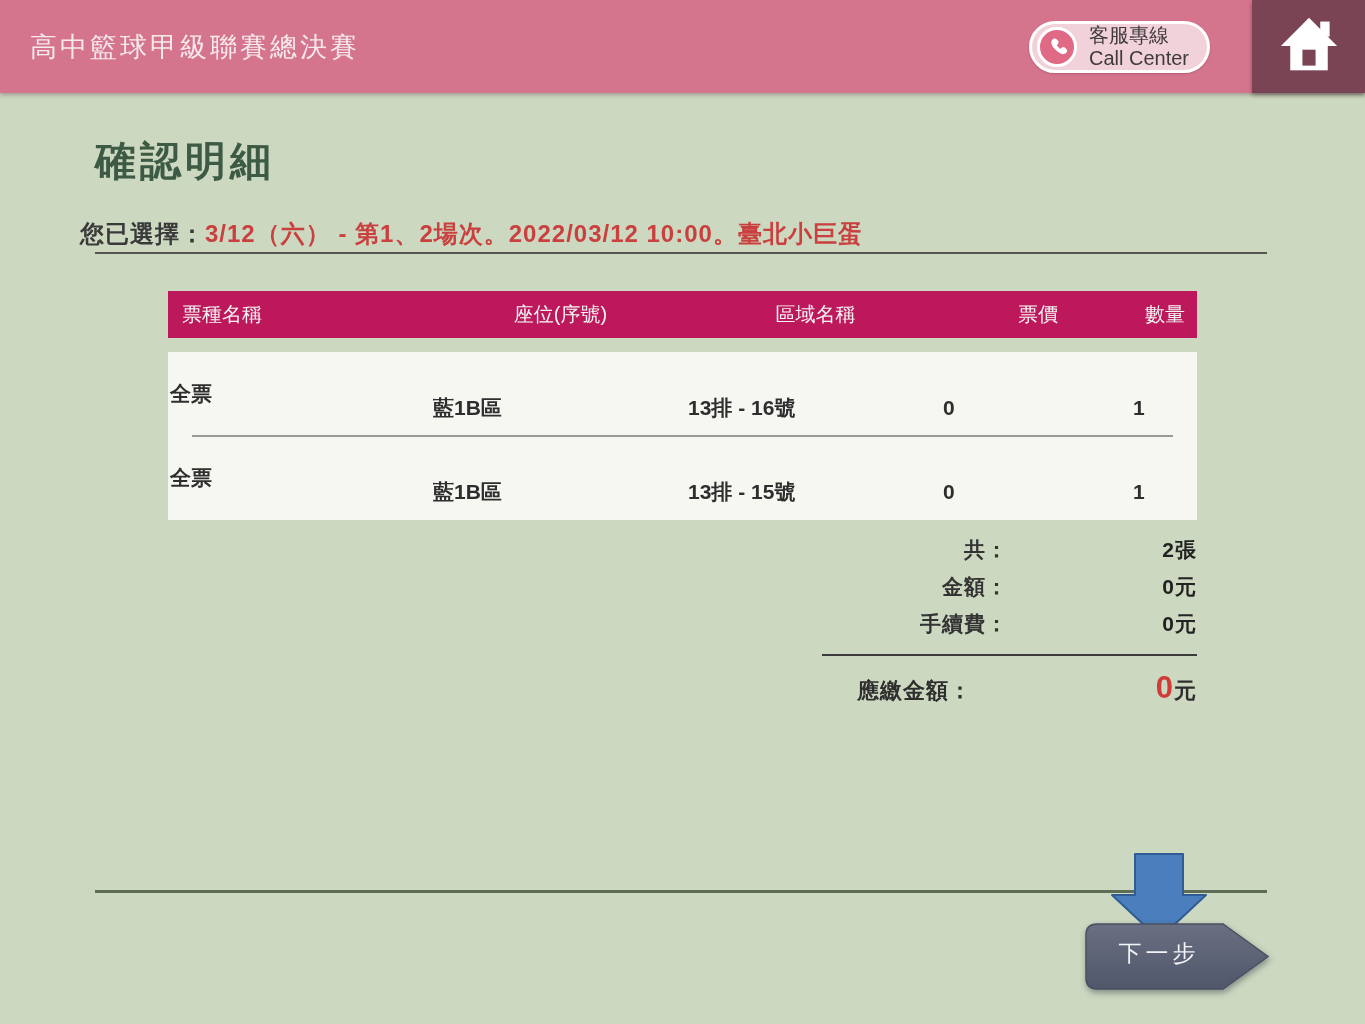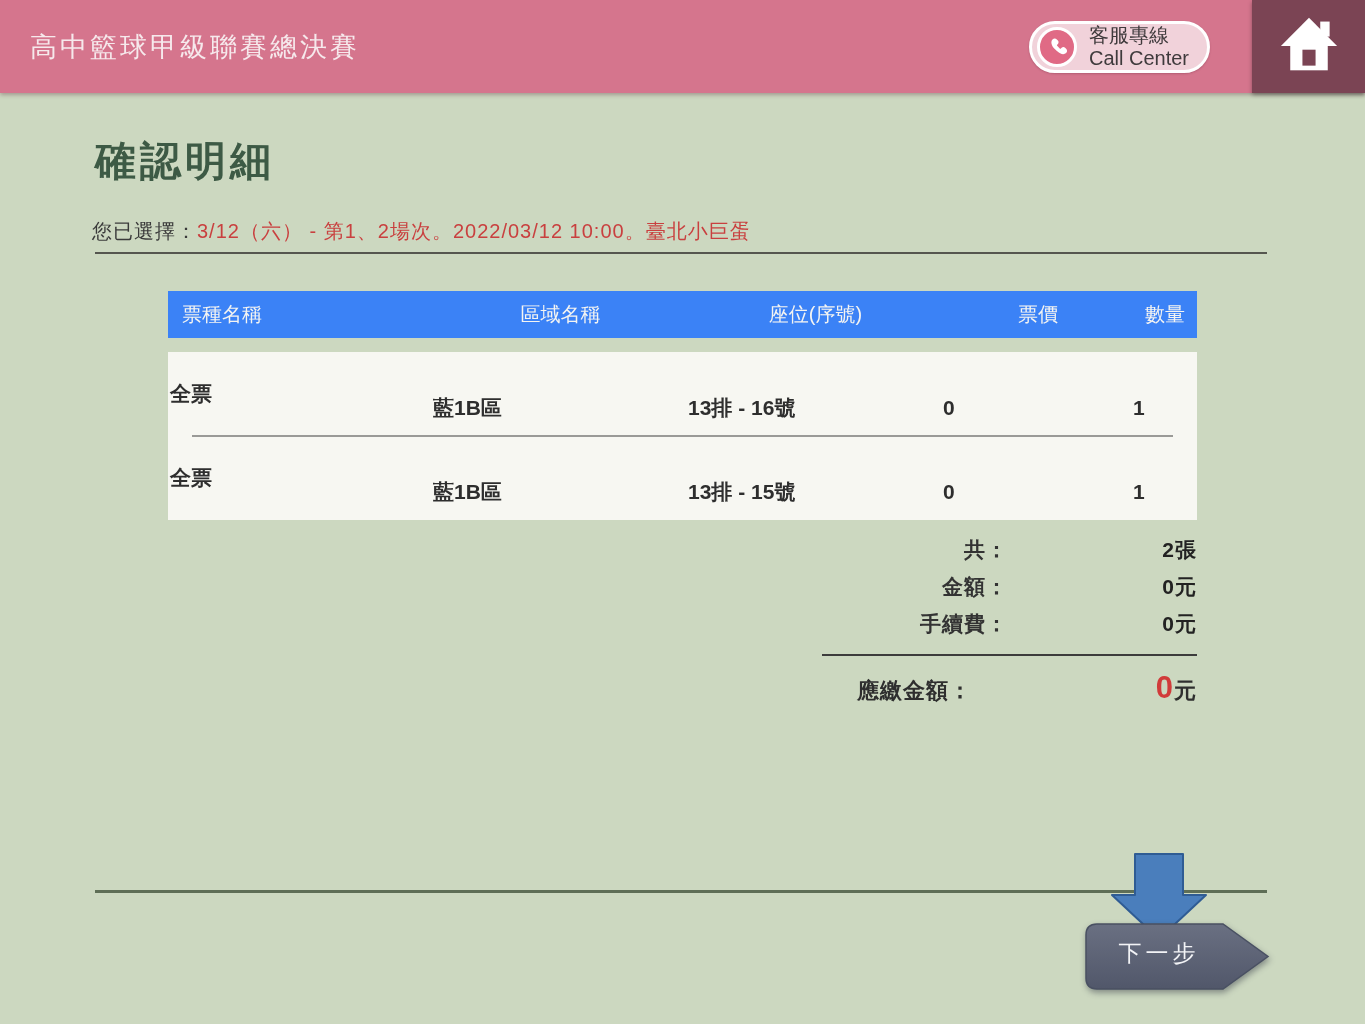--- a/index.html
+++ b/index.html
@@ -49,32 +49,32 @@
     position:absolute; left:0; top:0; width:288px; height:18px;
     border:3px solid #49661c; border-radius:10px; background:#8dc63f; overflow:hidden;
   }
   .progress-fill { height:100%; background:#8dc63f; border-radius:8px; }
   .progress-label {
     position:absolute; right:0; top:1px; font-size:16px; color:#3a3a3a; font-weight:500;
   }
 
   
   .selection {
-    position:absolute; left:92px; top:218px; font-size:20px; font-weight:normal;
+    position:absolute; left:80px; top:218px; font-size:24px; font-weight:bold;
     color:#3a3a3a; letter-spacing:1px;
   }
   .selection .red { color:#c9403f; }
   .rule-top {
     position:absolute; left:95px; top:252px; width:1172px; height:2px; background:#55564f;
   }
 
   
   .tbl-header {
     position:absolute; left:168px; top:291px; width:1029px; height:47px;
-    background:#3b82f6; color:#f4f4f2; font-size:20px;
+    background:#be185d; color:#f4f4f2; font-size:20px;
     display:grid; grid-template-columns:265px 255px 255px 190px 64px;
     align-items:center;
   }
   .tbl-header .c1 { text-align:left; padding-left:14px; }
   .tbl-header .cc { text-align:center; }
   .tbl-body {
     position:absolute; left:168px; top:352px; width:1029px; height:168px;
     background:#f7f7f2;
   }
   .tbl-row {
@@ -153,22 +153,22 @@
   <div class="page-title">確認明細</div>
 
 
   <div class="selection">
     <span>您已選擇：</span><span class="red">3/12（六） - 第1、2場次。2022/03/12 10:00。臺北小巨蛋</span>
   </div>
   <div class="rule-top"></div>
 
   <div class="tbl-header">
     <div class="c1">票種名稱</div>
+    <div class="cc">座位(序號)</div>
     <div class="cc">區域名稱</div>
-    <div class="cc">座位(序號)</div>
     <div class="cc">票價</div>
     <div class="cc">數量</div>
   </div>
 
   <div class="tbl-body">
     <div class="tbl-row">
       <div class="c1">全票</div>
       <div class="cc">藍1B區</div>
       <div class="cc">13排 - 16號</div>
       <div class="cc">0</div>

